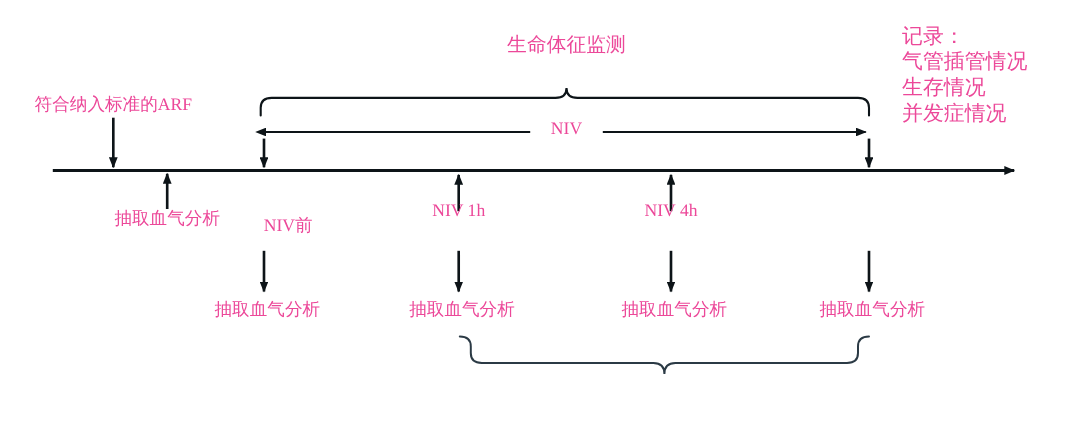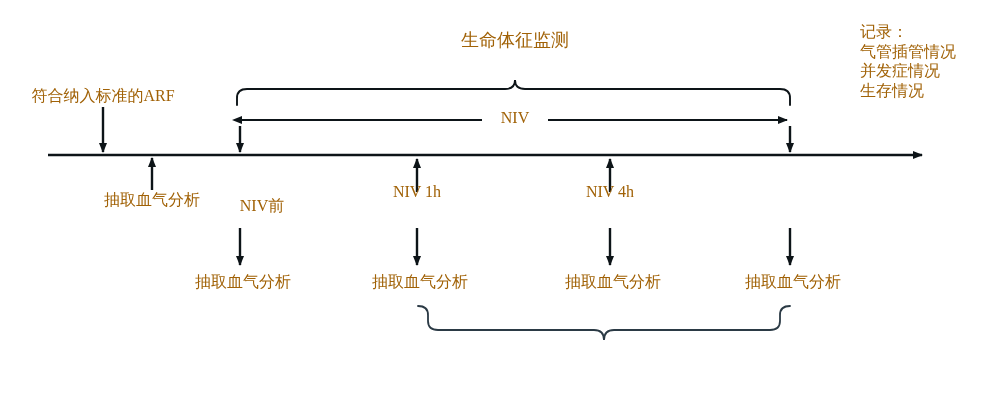--- a/index.html
+++ b/index.html
@@ -17,32 +17,32 @@
   }
   svg#timeline-svg {
     position: absolute;
     left: 0;
     top: 0;
     width: 985px;
     height: 404px;
   }
   .lbl {
     position: absolute;
-    color: #a16207;
+    color: #ec4899;
     white-space: nowrap;
     font-family: "Liberation Serif", "DejaVu Serif", serif;
     line-height: 1.22;
   }
   .lbl-center {
     transform: translateX(-50%);
     text-align: center;
   }
   .s18 { font-size: 18px; }
   .s17 { font-size: 16px; }
-  .s16 { font-size: 16px; margin-left: 40px; }
+  .s16 { font-size: 19px; }
   .record-block { text-align: left; }
 </style>
 </head>
 <body>
 
 <div id="diagram-root">
 
   <svg id="timeline-svg" viewBox="0 0 985 404">
     <defs>
       <marker id="arrowEnd" markerWidth="10" markerHeight="8" refX="9" refY="4" orient="auto" markerUnits="userSpaceOnUse">
@@ -110,22 +110,22 @@
 
   <div class="lbl s17 lbl-center" style="left:152px; top:190px;">抽取血气分析</div>
 
   <div class="lbl s18 lbl-center" style="left:515px; top:30px;">生命体征监测</div>
 
   <div class="lbl s17 lbl-center" style="left:515px; top:108px; background:#ffffff; padding:0 9px;">NIV</div>
 
   <div class="lbl s16 record-block" style="left:820px; top:22px;">
     <div>记录：</div>
     <div>气管插管情况</div>
+    <div>生存情况</div>
     <div>并发症情况</div>
-    <div>生存情况</div>
   </div>
 
   <div class="lbl s17 lbl-center" style="left:262px; top:182px;margin-top:14px;">NIV前</div>
   <div class="lbl s17 lbl-center" style="left:417px; top:182px;">NIV 1h</div>
   <div class="lbl s17 lbl-center" style="left:610px; top:182px;">NIV 4h</div>
 
   <div class="lbl s17 lbl-center" style="left:243px; top:272px;">抽取血气分析</div>
   <div class="lbl s17 lbl-center" style="left:420px; top:272px;">抽取血气分析</div>
   <div class="lbl s17 lbl-center" style="left:613px; top:272px;">抽取血气分析</div>
   <div class="lbl s17 lbl-center" style="left:793px; top:272px;">抽取血气分析</div>

